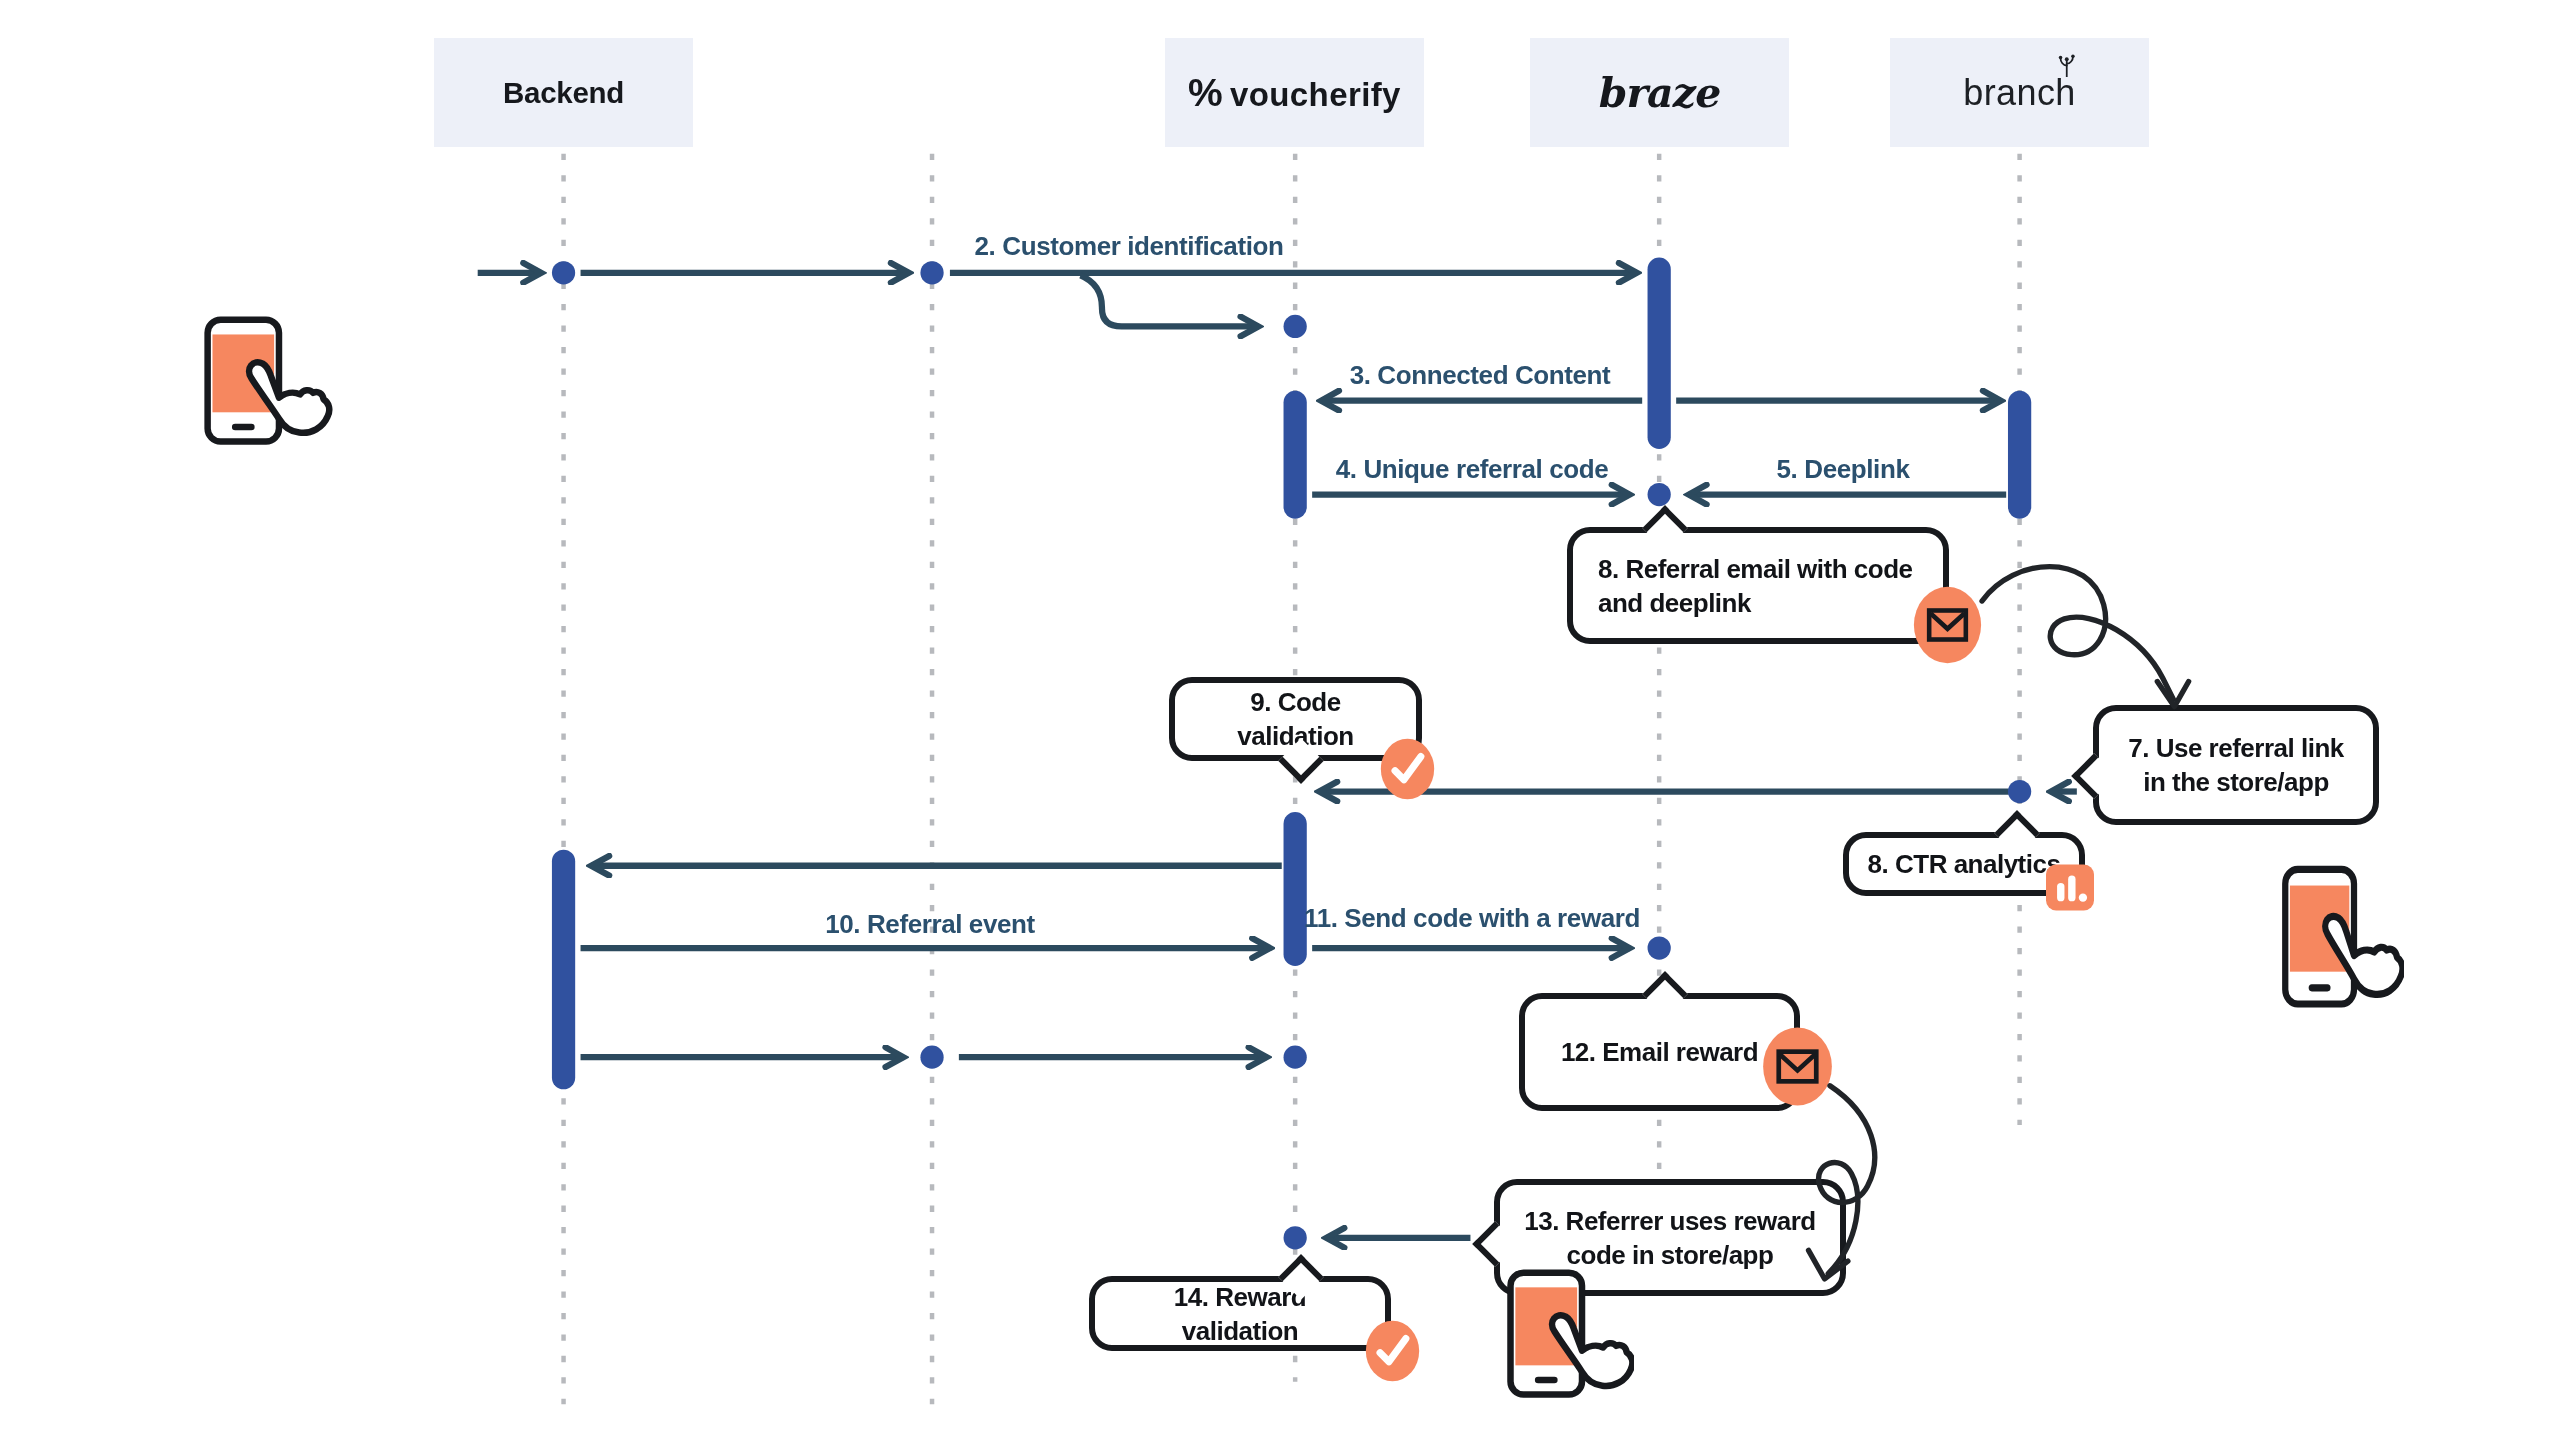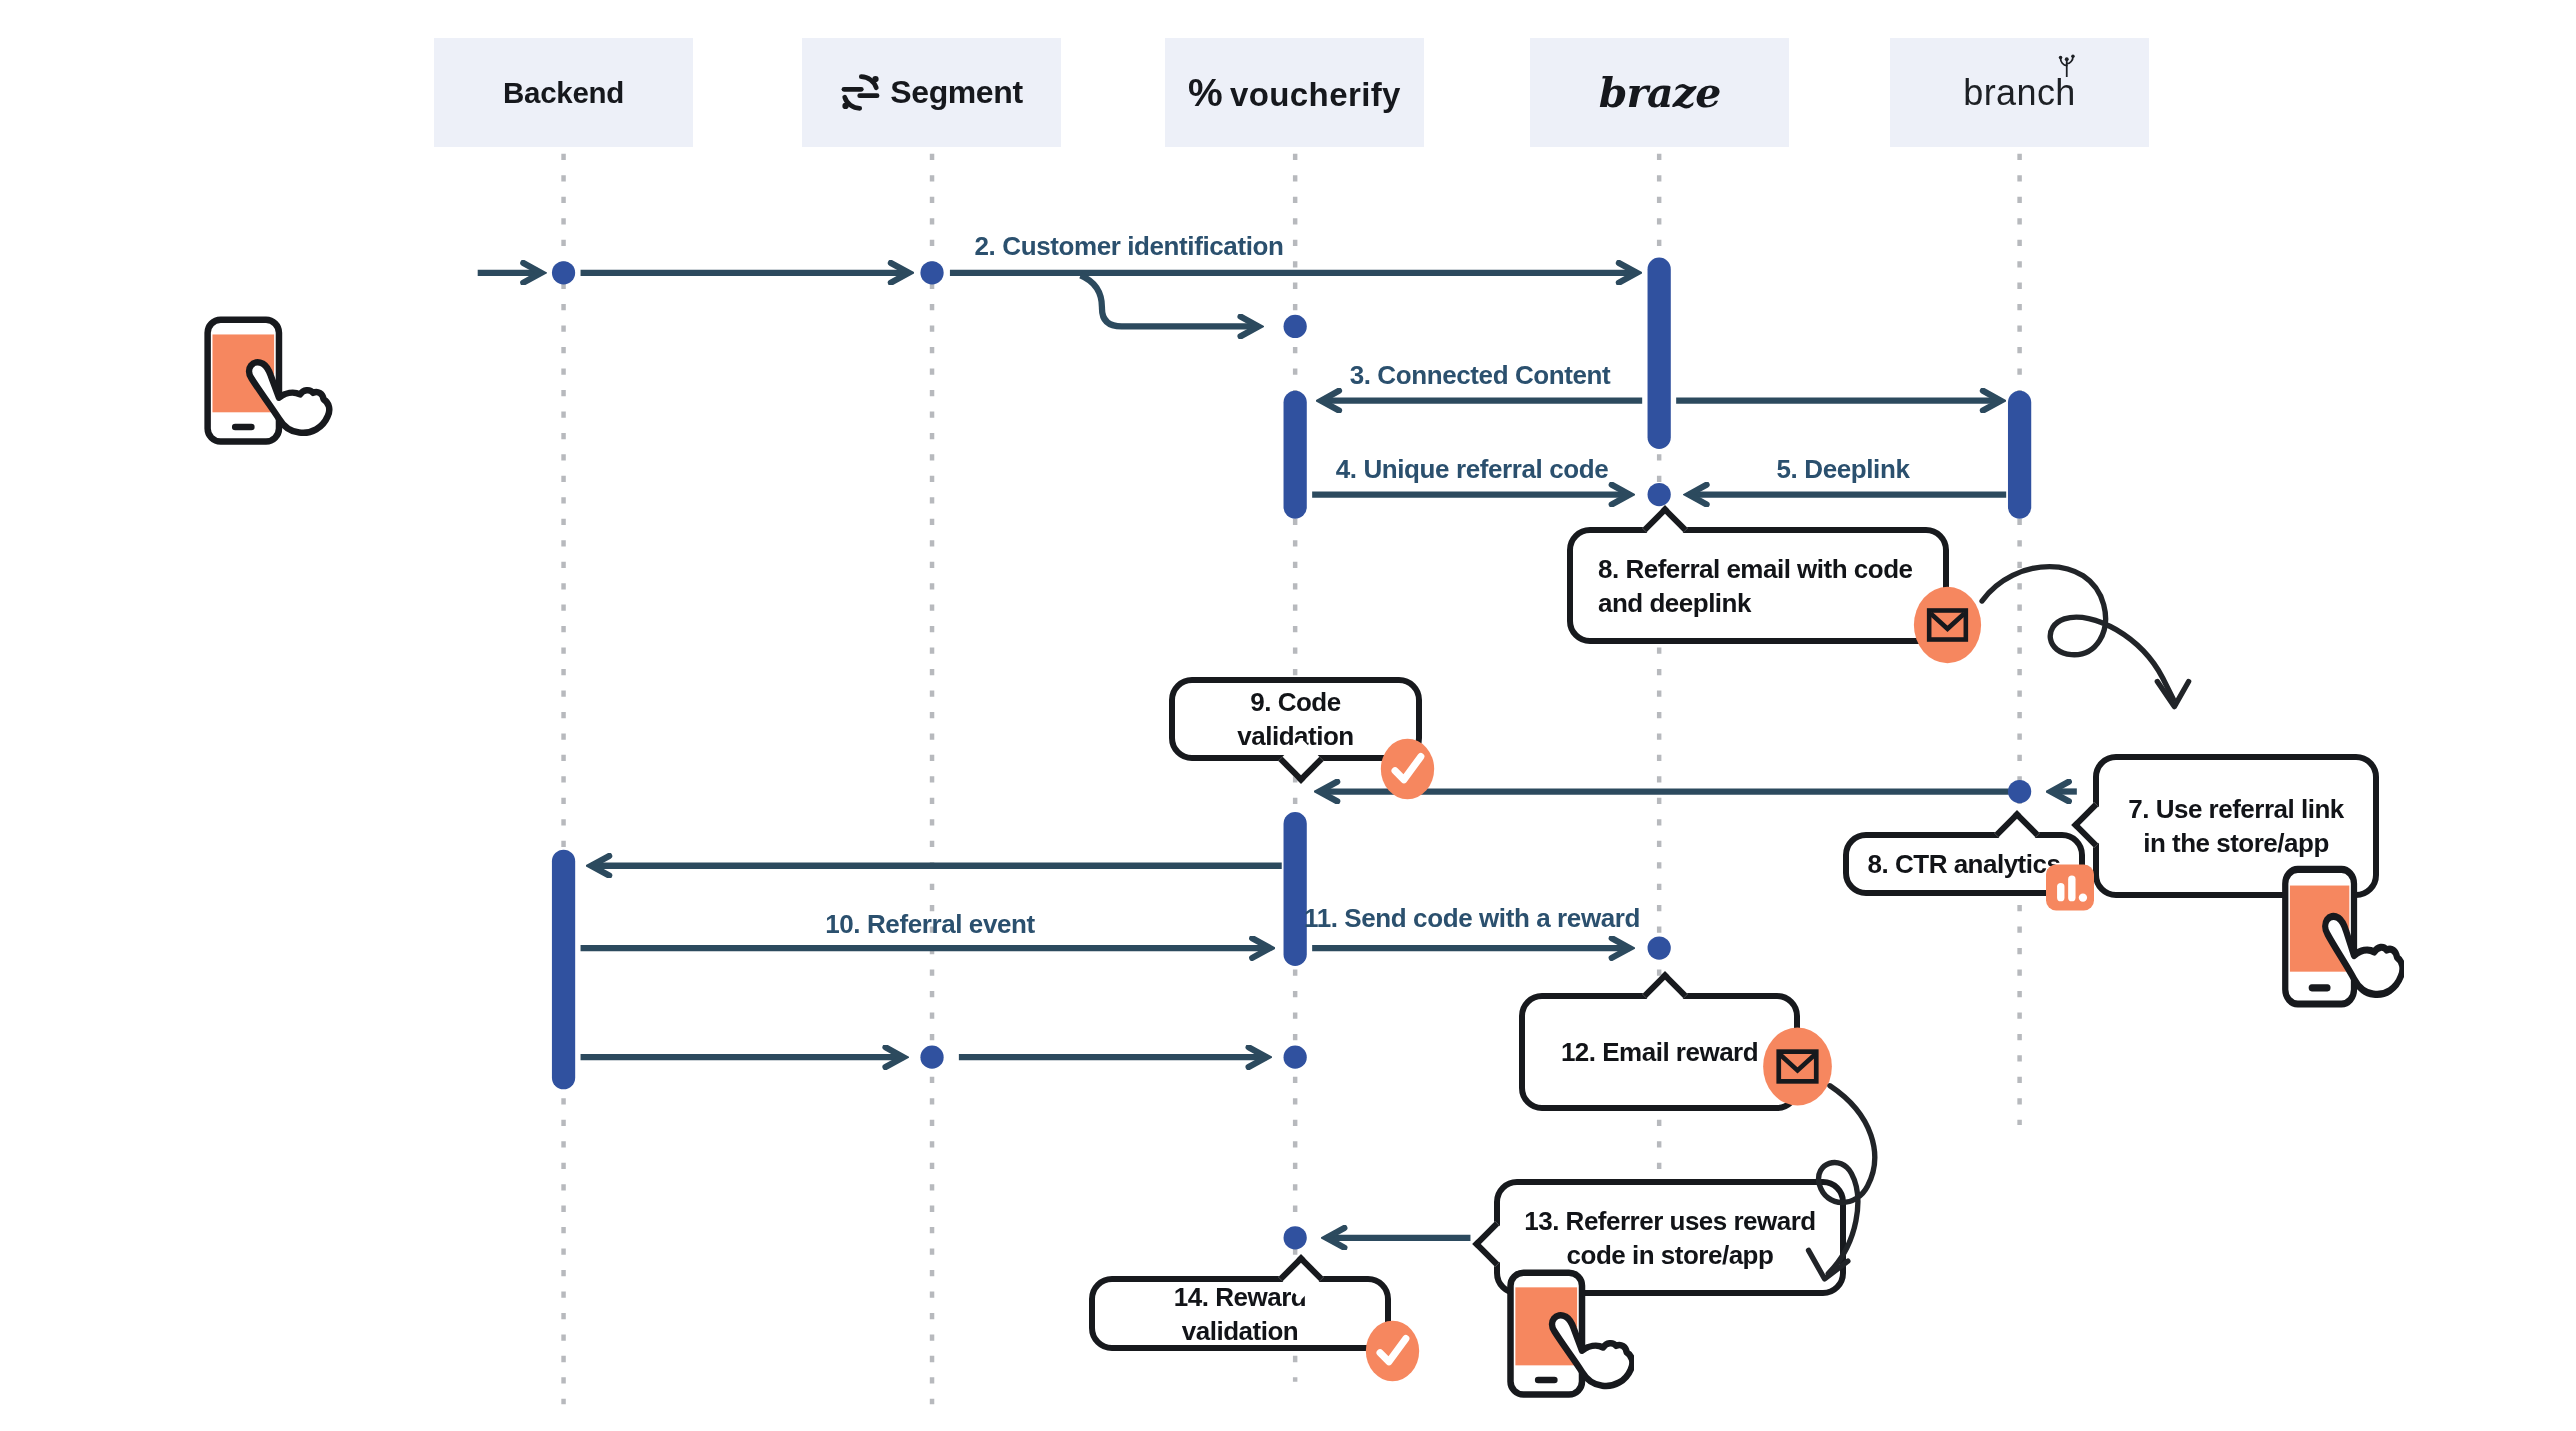--- a/index.html
+++ b/index.html
@@ -109,37 +109,20 @@
       <circle class="dot" cx="1042" cy="1182" r="13"></circle>
       <circle class="dot" cx="1448" cy="1182" r="13"></circle>
       <circle class="dot" cx="1448" cy="1384" r="13"></circle>
     </g>
   </svg>
 
   <div class="actor" style="left:434px;">
     <span class="actor-label">Backend</span>
   </div>
 
-  <div class="actor" style="left:802px;">
-    <span class="logo-segment">
-      <svg viewBox="0 0 52 52" width="41" height="41">
-        <g fill="none" stroke="#17191d" stroke-width="6" stroke-linecap="round">
-          <path d="M27 6 A20 20 0 0 1 46 20"></path>
-          <path d="M25 46 A20 20 0 0 1 6 32"></path>
-        </g>
-        <g fill="#17191d">
-          <rect x="2" y="19" width="28" height="6" rx="3"></rect>
-          <rect x="22" y="27" width="28" height="6" rx="3"></rect>
-          <circle cx="45" cy="9" r="4"></circle>
-          <circle cx="7" cy="43" r="4"></circle>
-        </g>
-      </svg>
-      <span class="nm">Segment</span>
-    </span>
-  </div>
 
   <div class="actor" style="left:1165px;">
     <span class="logo-voucherify">
       <span class="pct">%</span><span class="nm">voucherify</span>
     </span>
   </div>
 
   <div class="actor" style="left:1530px;">
     <span class="logo-braze">
       <span class="nm">braze</span>
@@ -176,21 +159,21 @@
     <span class="tail up" style="left:76px;"></span>
     <span class="bubble-text left">8. Referral email with code
 and deeplink</span>
   </div>
 
   <div class="bubble" style="left:1169px;top:677px;width:253px;height:84px;">
     <span class="tail down" style="left:110px;"></span>
     <span class="bubble-text">9. Code validation</span>
   </div>
 
-  <div class="bubble" style="left:2093px;top:754px;width:286px;height:144px;">
+  <div class="bubble" style="left:2093px;top:705px;width:286px;height:120px;">
     <span class="tail left" style="top:49px;"></span>
     <span class="bubble-text">7. Use referral link
 in the store/app</span>
   </div>
 
   <div class="bubble" style="left:1843px;top:832px;width:242px;height:64px;">
     <span class="tail up" style="left:152px;"></span>
     <span class="bubble-text">8. CTR analytics</span>
   </div>
 

